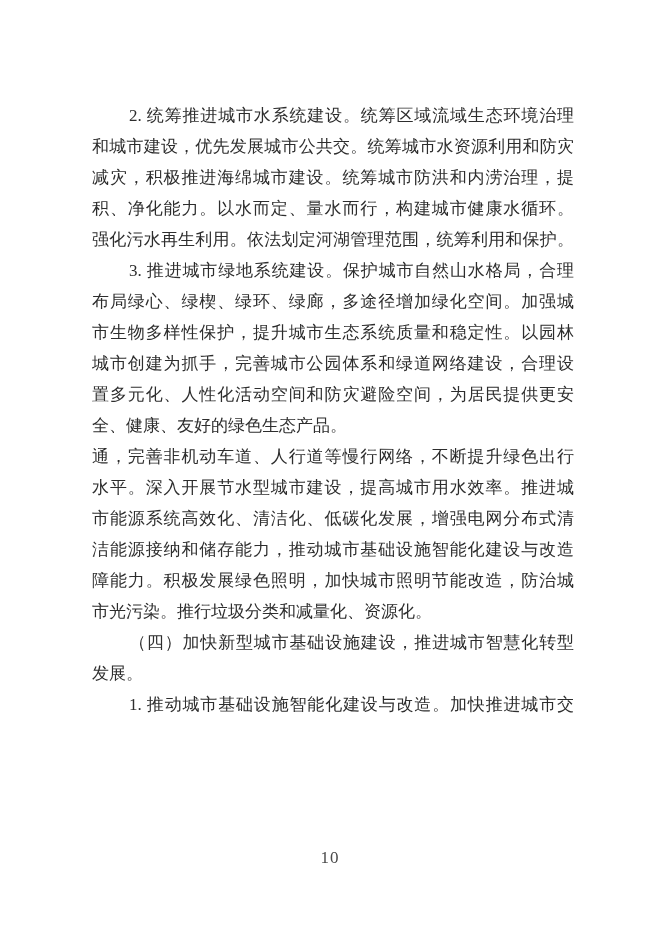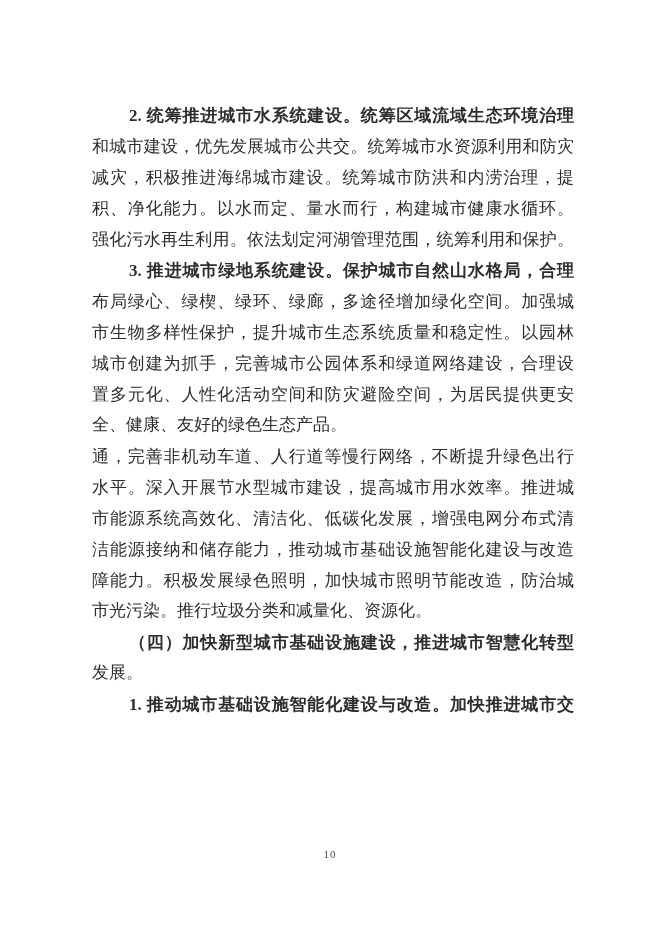--- a/index.html
+++ b/index.html
@@ -27,33 +27,31 @@
     line-height: 31px;
     height: 31px;
     text-align: justify;
     text-align-last: justify;
     text-justify: inter-character;
     overflow: hidden;
   }
   .line.plain {
     text-align: center;
     text-align-last: left;
-    font-family: Liberation Mono, monospace;
   }
   .line.indent {
     text-indent: 37px;
-    font-weight: bold;
   }
   .pagenum {
     position: absolute;
     top: 848px;
     left: 0;
     width: 100%;
     text-align: center;
-    font-size: 11px;
+    font-size: 17px;
     color: #4a4a4a;
     letter-spacing: 1px;
   }
 </style>
 </head>
 <body>
 
 <div class="page">
   <div class="doc-body" id="doc-body">
       <div class="line indent">2. 统筹推进城市水系统建设。统筹区域流域生态环境治理</div>

